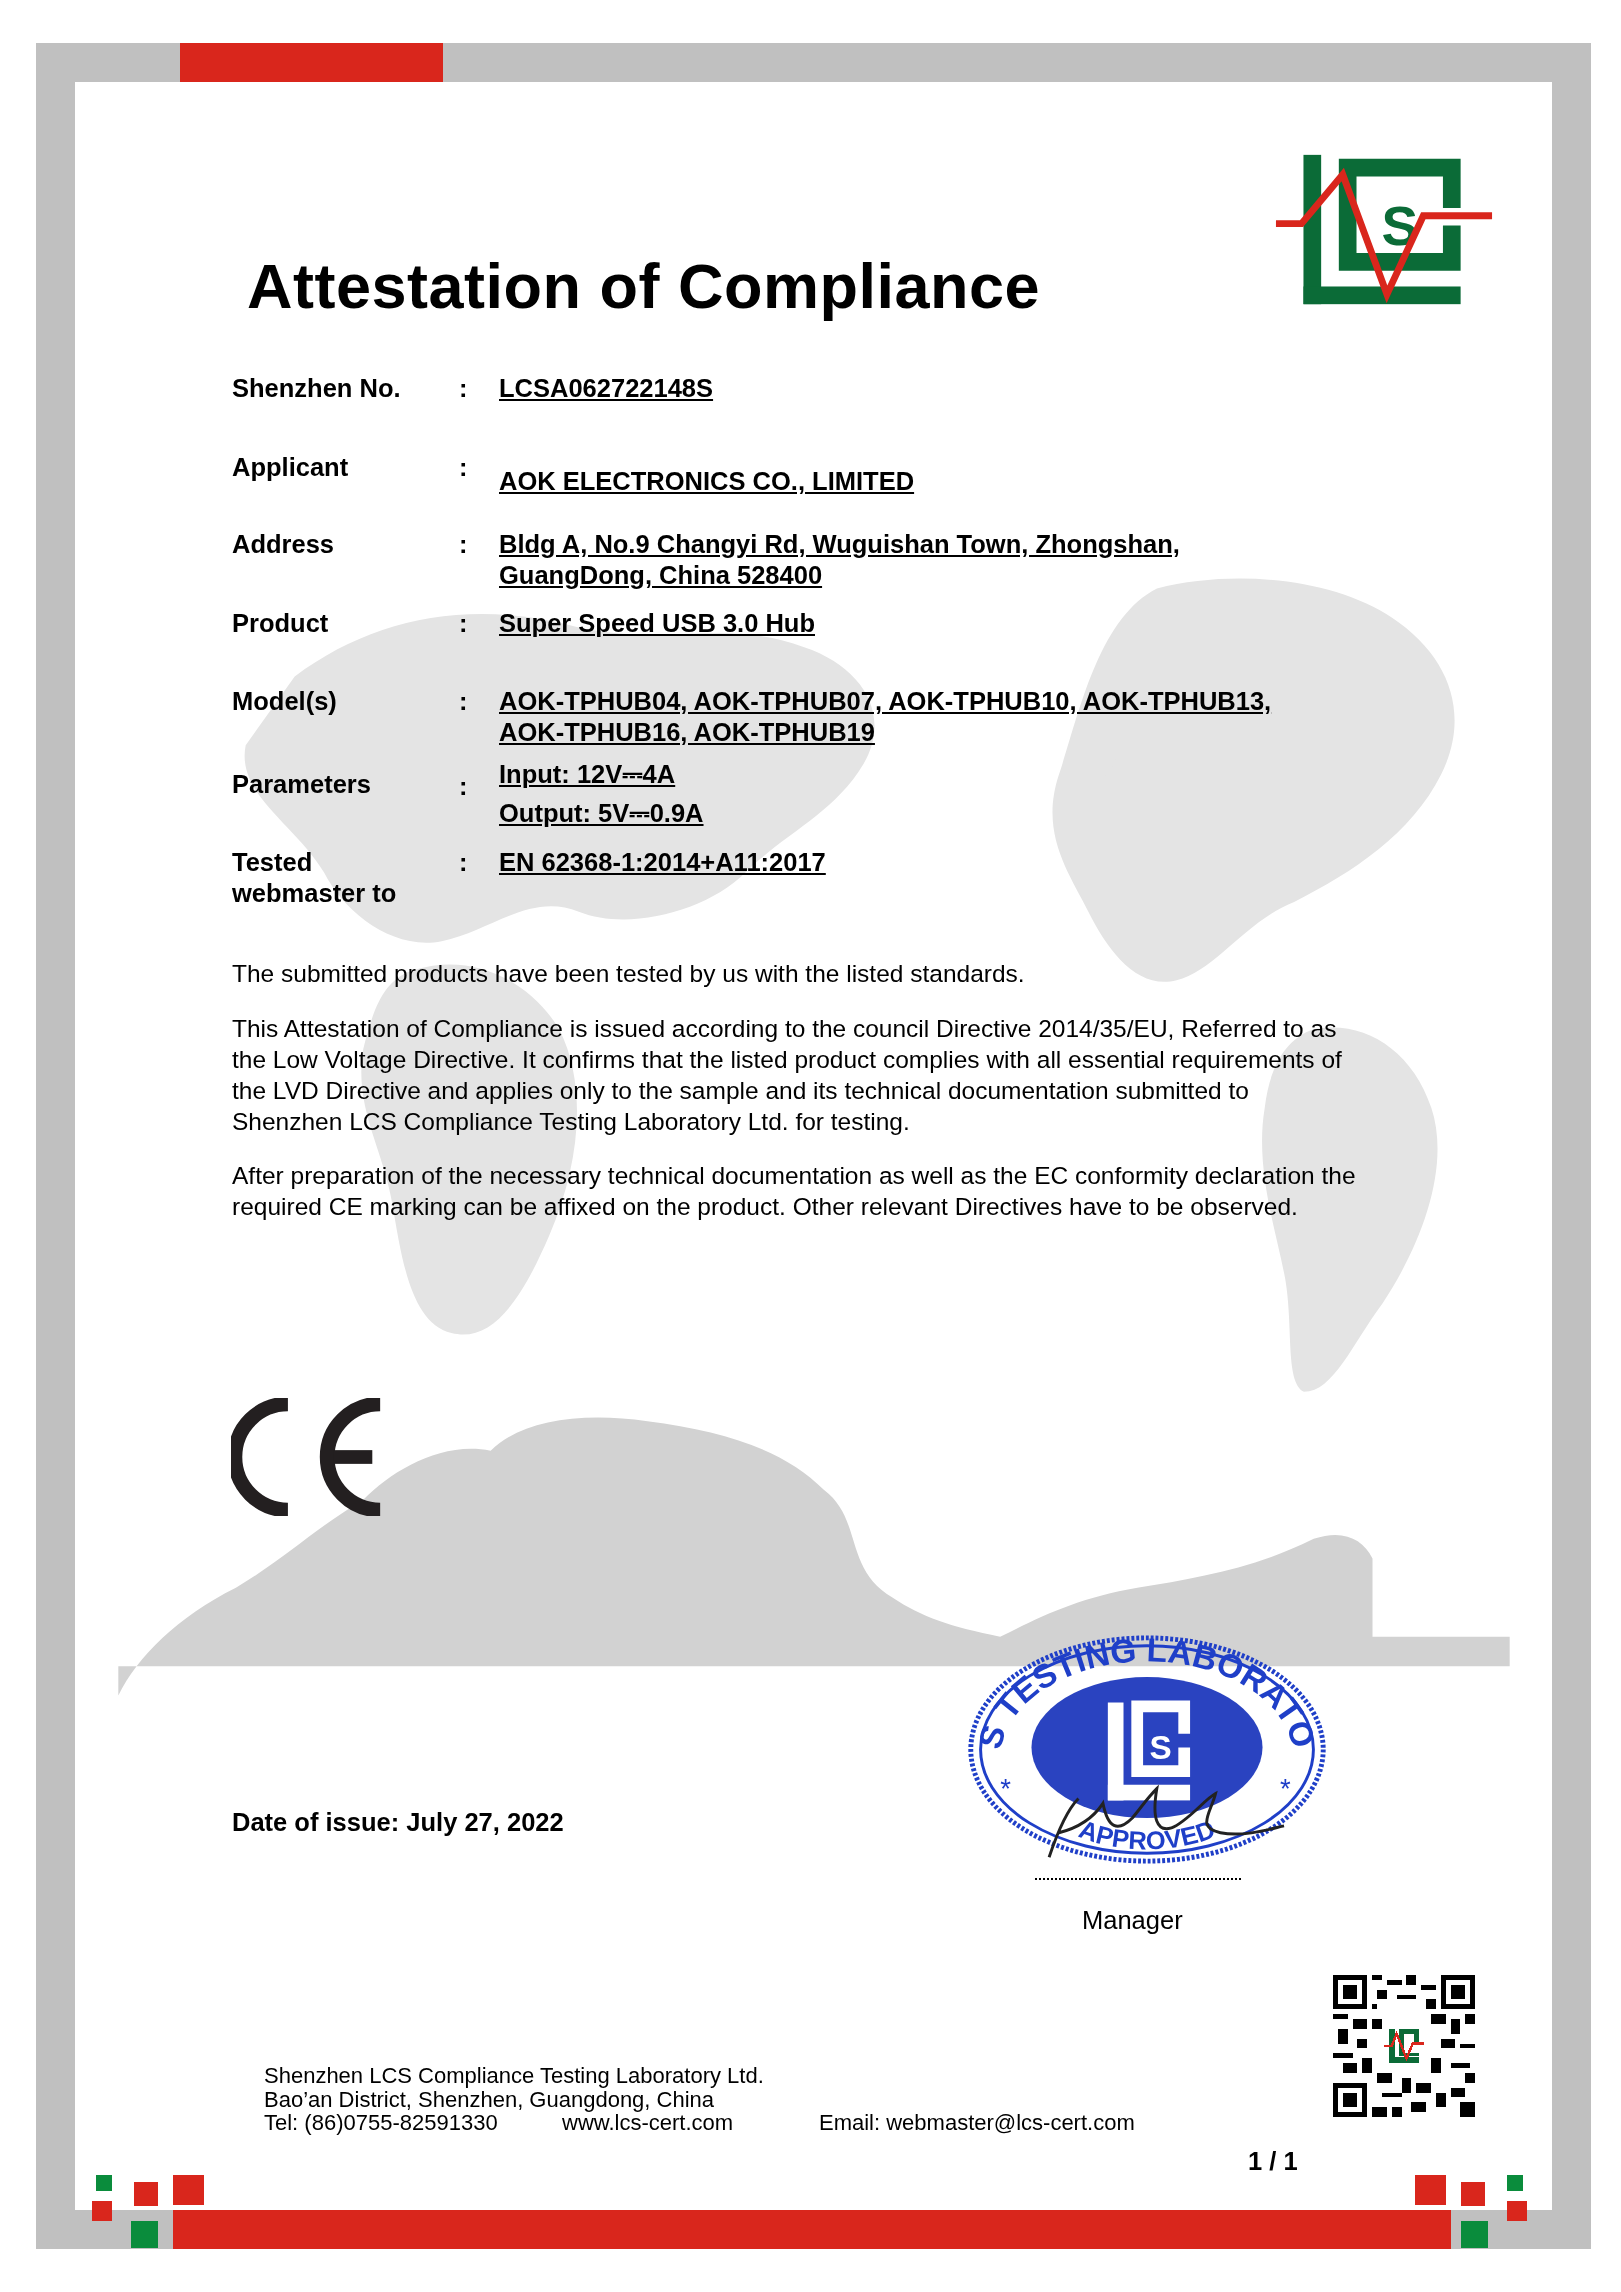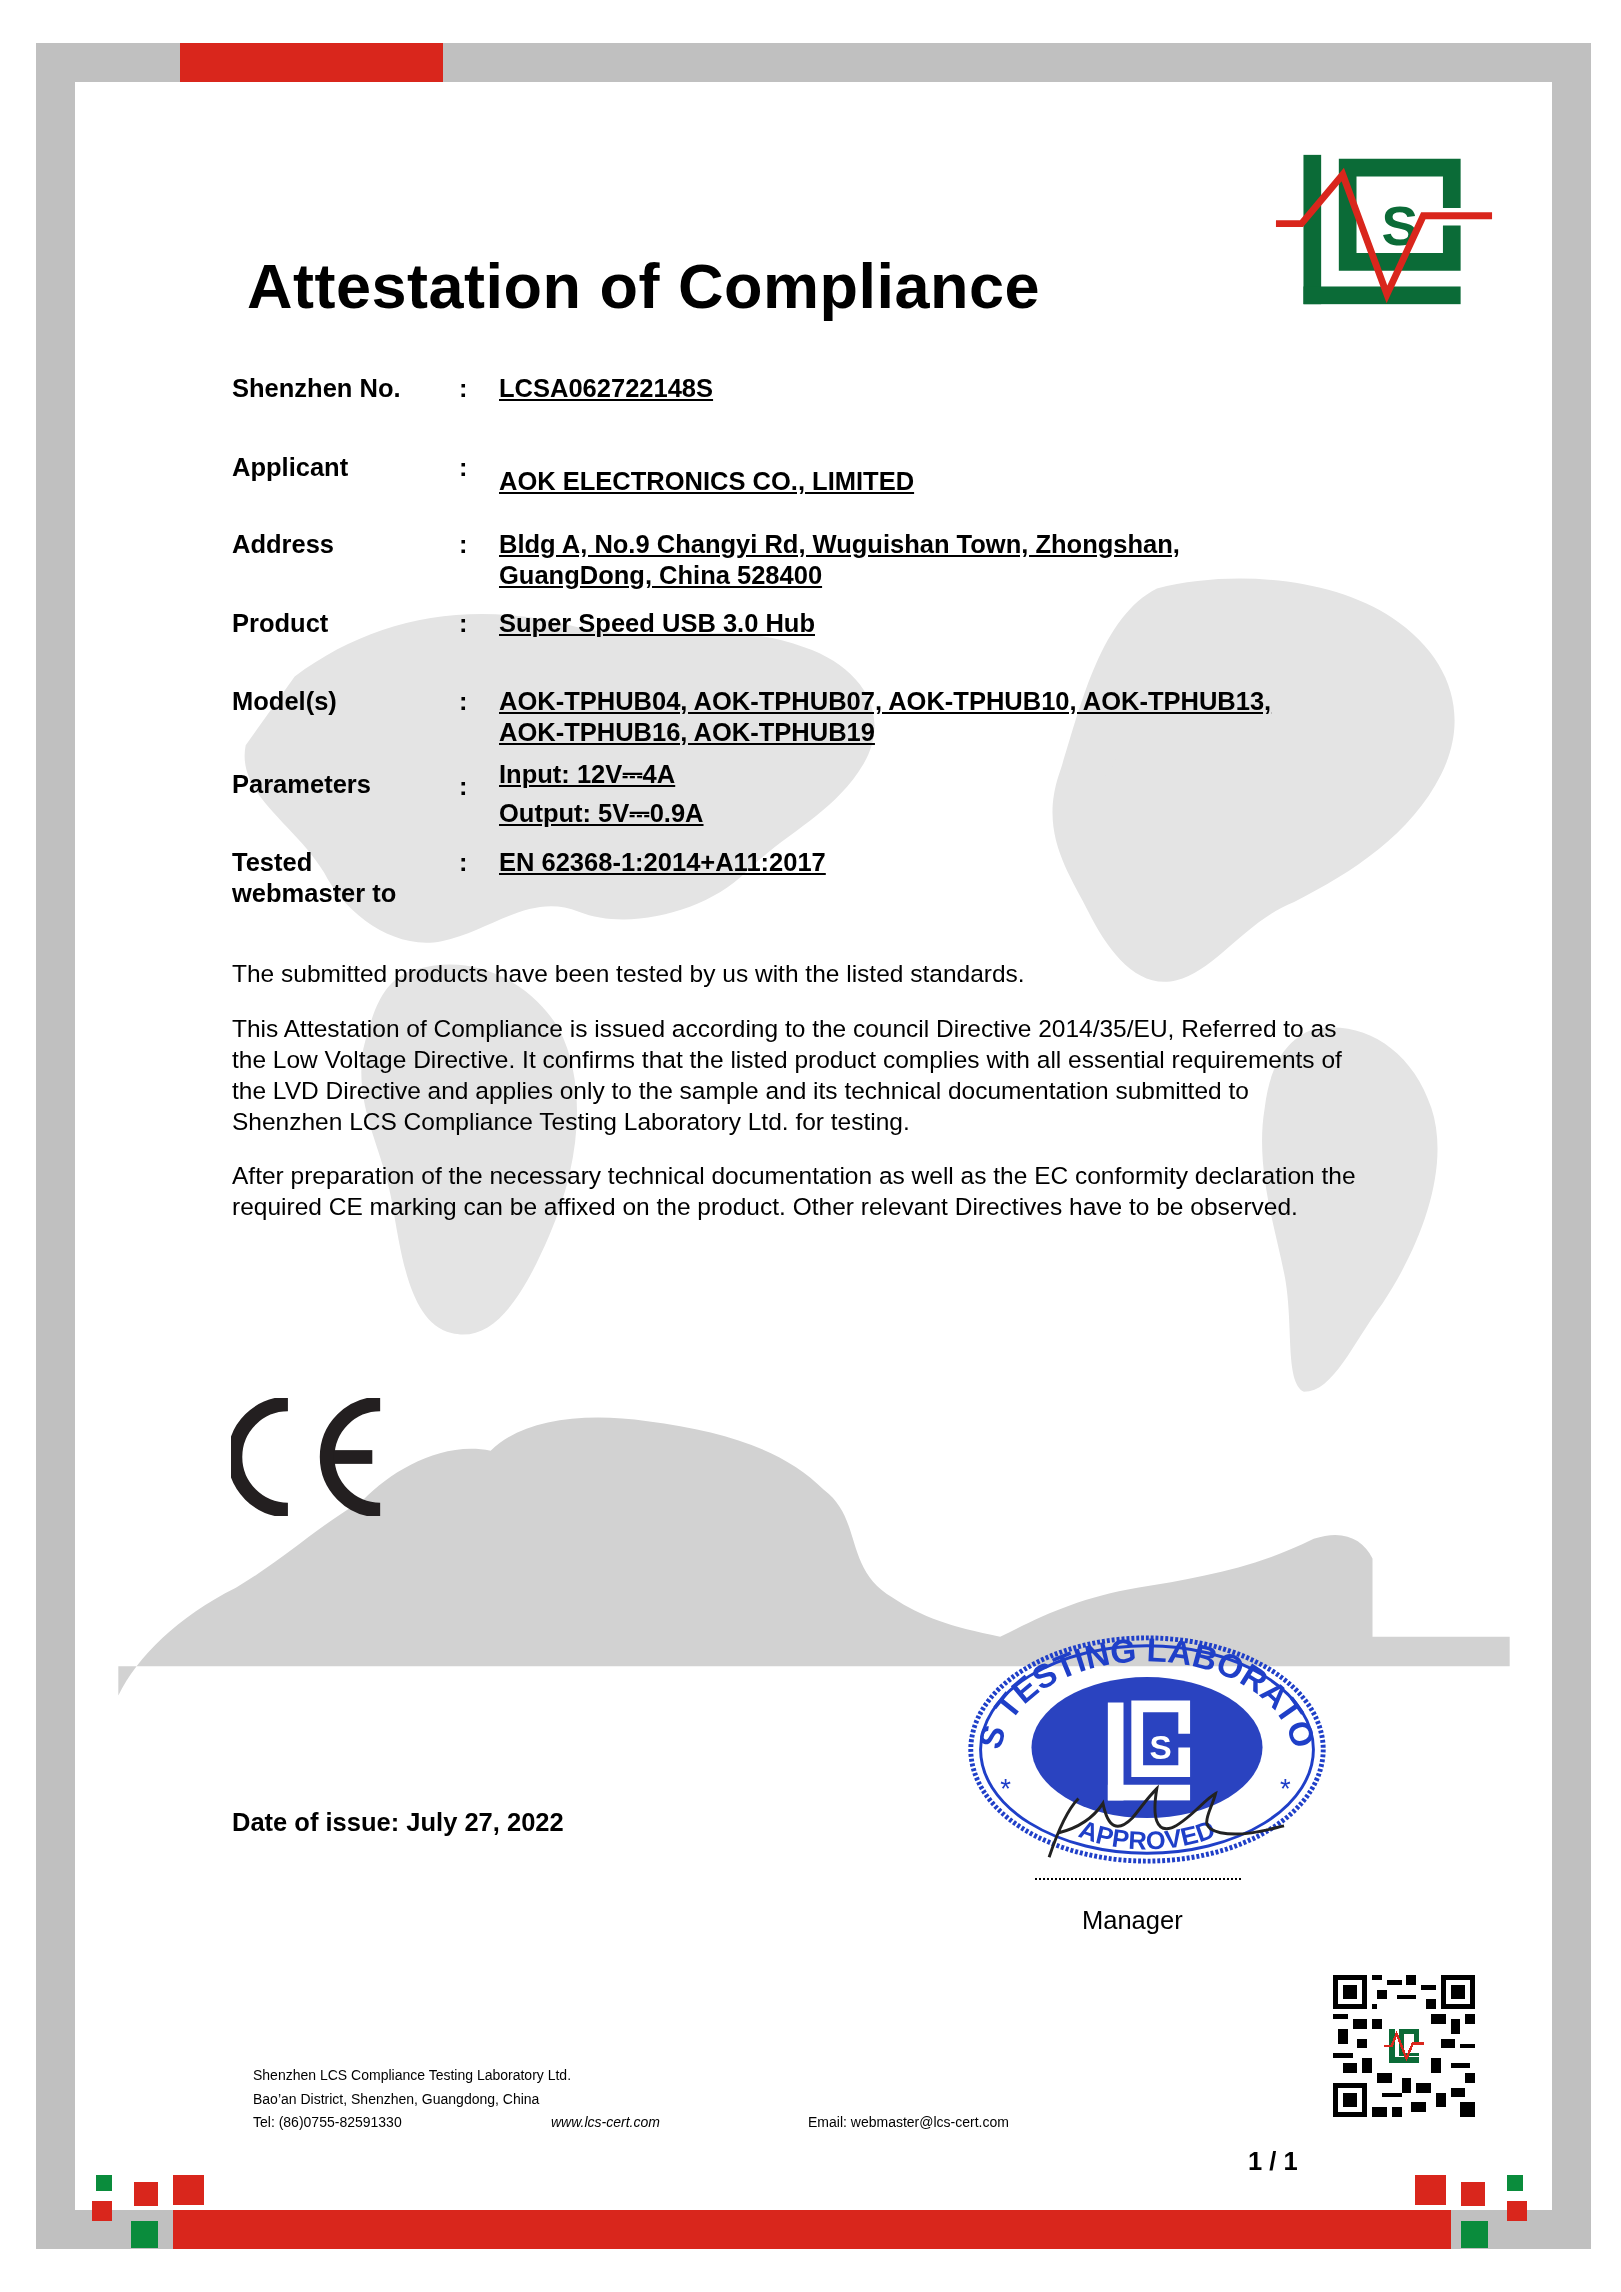--- a/index.html
+++ b/index.html
@@ -39,21 +39,21 @@
   .ce { position: absolute; left: 231px; top: 1398px; width: 157px; height: 118px; }
 
   .date { position: absolute; left: 232px; top: 1808px; font-size: 25.5px; font-weight: bold; }
 
   .stamp { position: absolute; left: 961px; top: 1632px; width: 372px; height: 235px; }
   .dots { position: absolute; left: 1035px; top: 1878px; width: 206px; border-top: 2.9px dotted #000; }
   .manager { position: absolute; left: 1082px; top: 1882px; font-size: 25.5px; margin-top: 24px; }
 
   .qr { position: absolute; left: 1333px; top: 1975px; width: 142px; height: 142px; }
 
-  .footer { position: absolute; left: 253px; top: 2064px; font-size: 14px; line-height: 23.5px; }
+  .footer { position: absolute; left: 264px; top: 2064px; font-size: 22px; line-height: 23.5px; }
   .footer .row { white-space: nowrap; }
   .footer .addr { width: 1000px; text-align: justify; text-align-last: justify; }
   .footer .contact span { display: inline-block; }
   .page-num { position: absolute; left: 1248px; top: 2147px; font-size: 25.5px; font-weight: bold; }
 </style>
 </head>
 <body>
 
 <div class="frame-top"></div>
 <div class="frame-left"></div>
@@ -236,17 +236,17 @@
   <rect x="11.5" y="11" width="1.2" height="7" fill="#0b6b37"></rect>
   <rect x="11.5" y="16.8" width="6" height="1.2" fill="#0b6b37"></rect>
   <path d="M13.5 11 H17.5 V14 H16.5 V12 H14.5 V16 H17.5 V16.5 H13.5 Z" fill="#0b6b37"></path>
   <polyline points="10.5,14.5 12,14.5 13,12 15,17 16.3,14 18.5,14" fill="none" stroke="#d9261c" stroke-width="0.5"></polyline>
 </svg>
 
 <div class="footer">
   <div class="row">Shenzhen LCS Compliance Testing Laboratory Ltd.</div>
   <div class="row">Bao’an District, Shenzhen, Guangdong, China</div>
   <div class="row contact">
-    <span style="width:298px;">Tel: (86)0755-82591330</span><span style="width:257px;font-style:italic;">www.lcs-cert.com</span><span>Email: webmaster@lcs-cert.com</span>
+    <span style="width:298px;">Tel: (86)0755-82591330</span><span style="width:257px;">www.lcs-cert.com</span><span>Email: webmaster@lcs-cert.com</span>
   </div>
 </div>
 <div class="page-num">1 / 1</div>
 
 
 </body></html>

